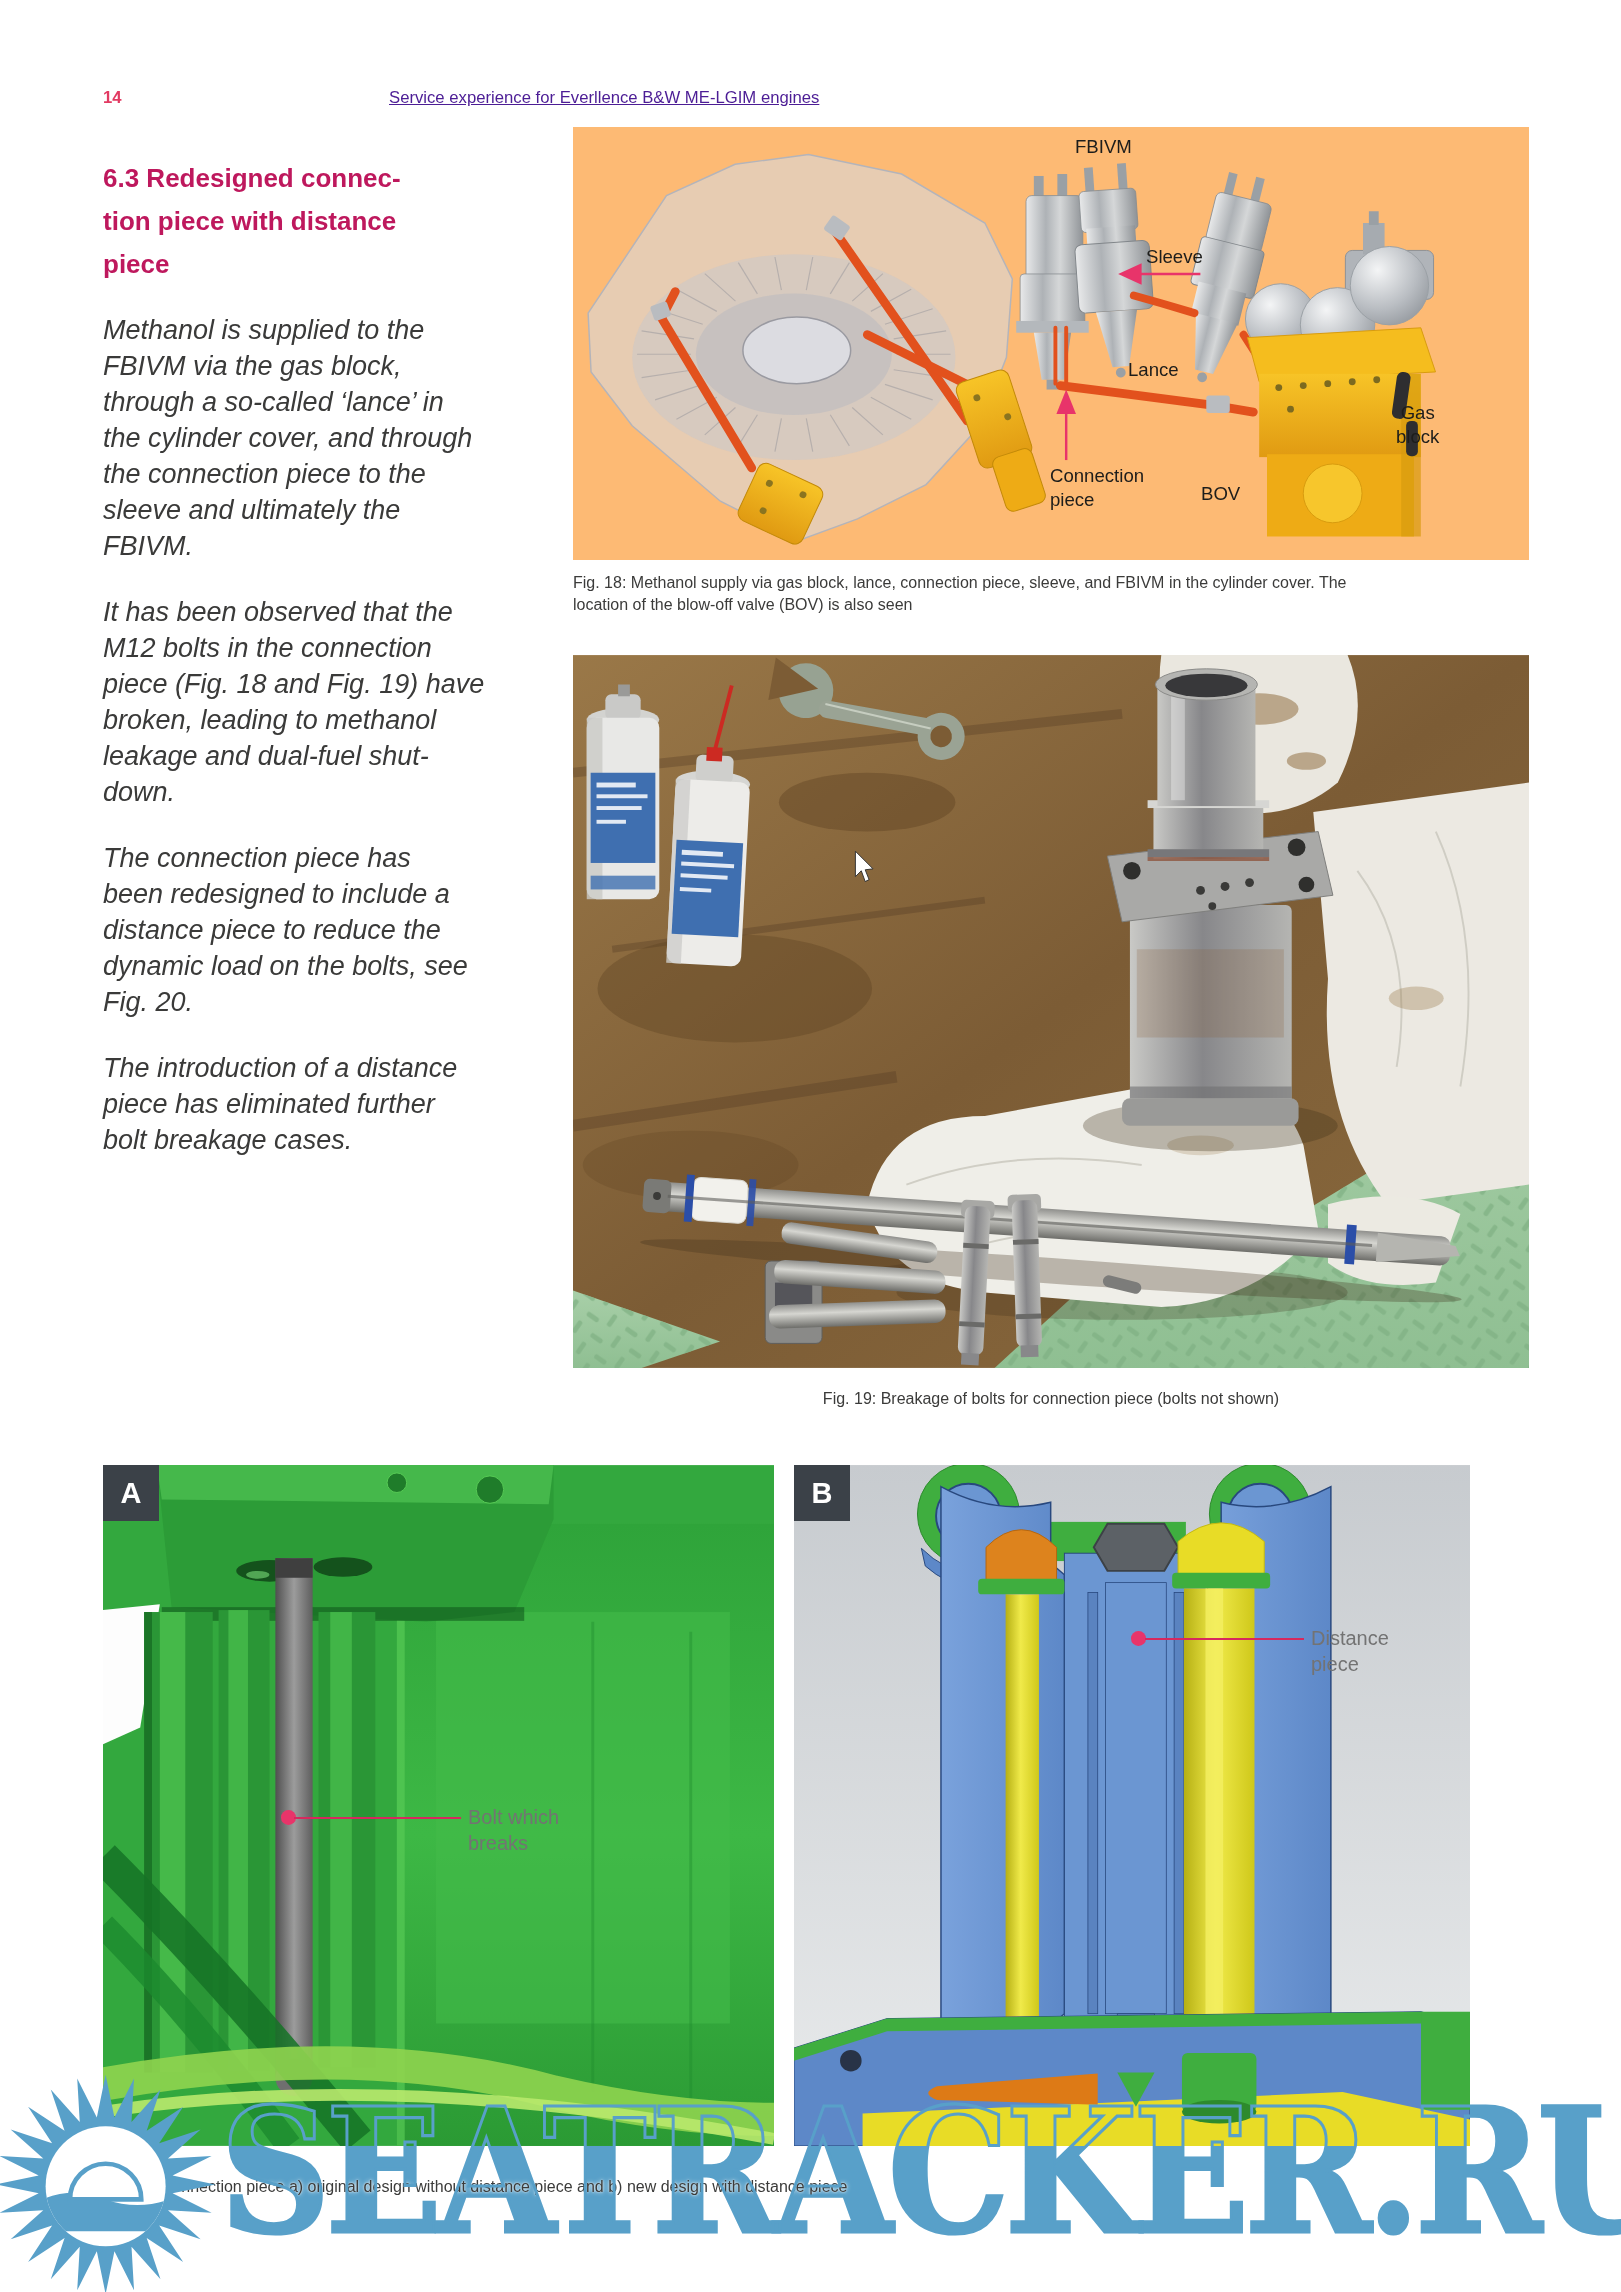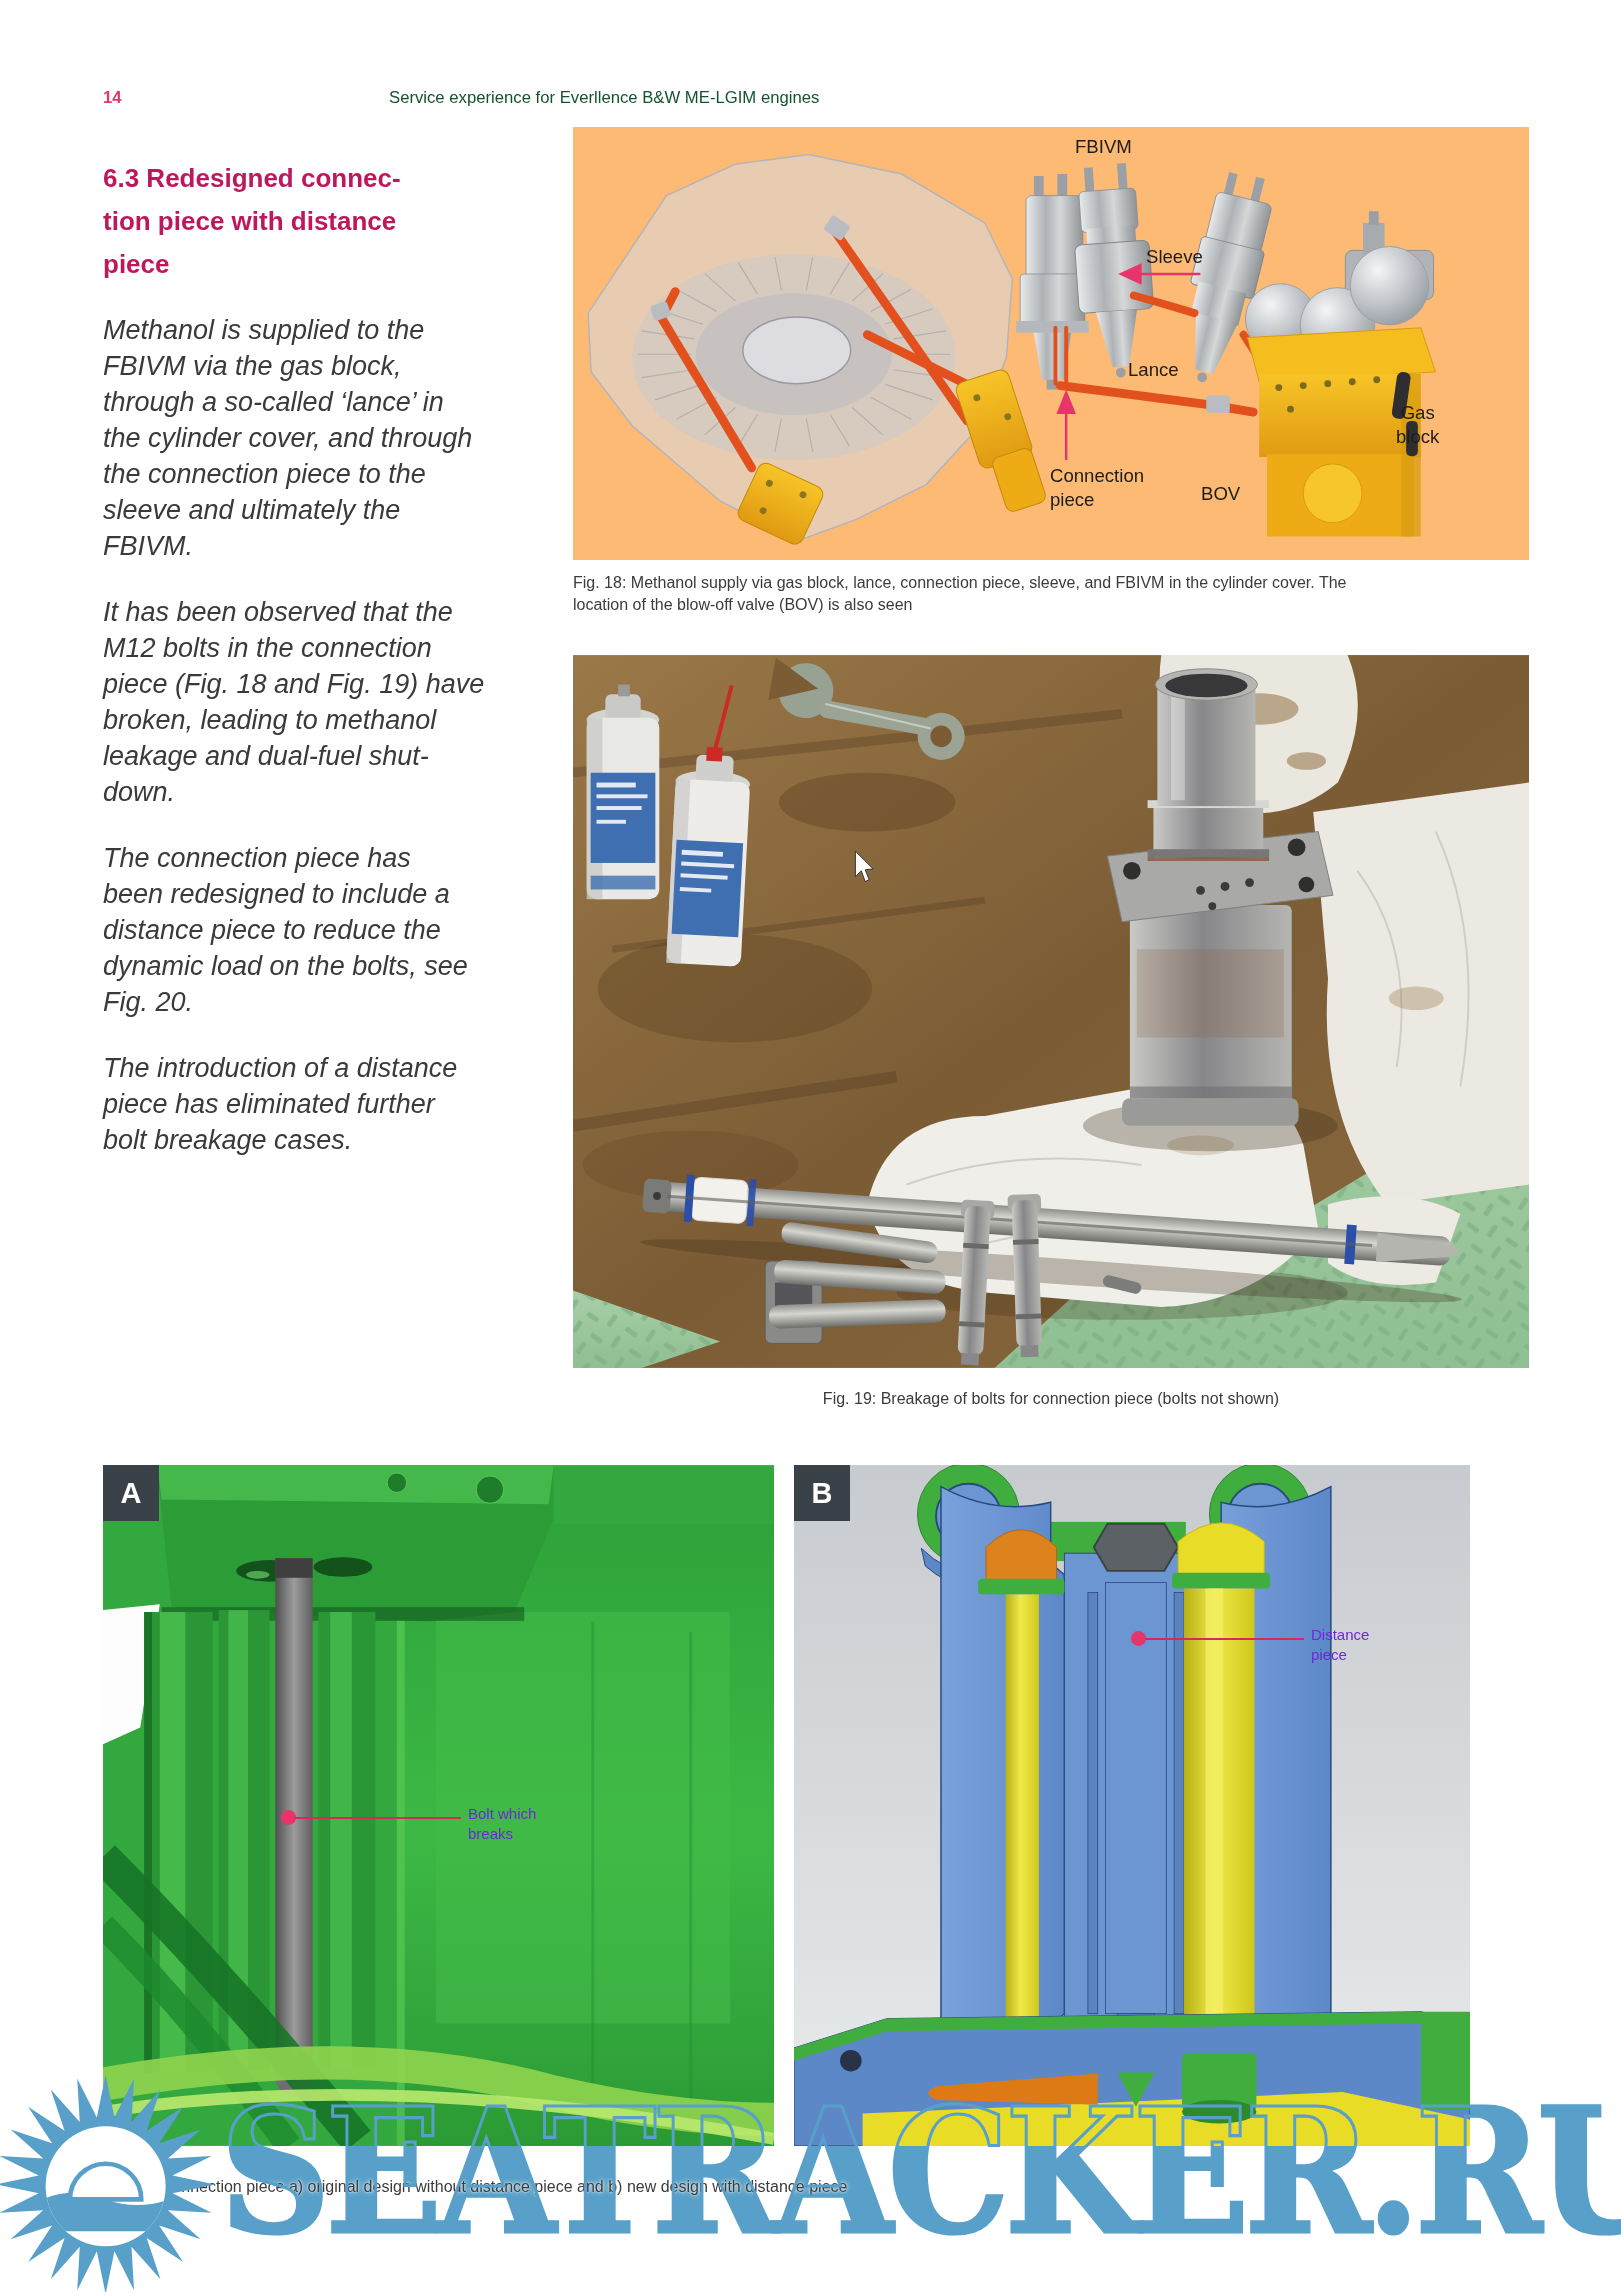--- a/index.html
+++ b/index.html
@@ -2,32 +2,32 @@
 <html><head>
 <meta charset="utf-8">
 <style>
   html,body{margin:0;padding:0;background:#888;}
   #page{position:relative;width:1621px;height:2293px;background:#ffffff;overflow:hidden;
         font-family:"Liberation Sans","DejaVu Sans",sans-serif;color:#3b3b3a;}
   .abs{position:absolute;}
   .pre{white-space:pre-line;}
   
   .page-num{left:103px;top:88px;font-size:16.7px;font-weight:bold;color:#e23a62;}
-  .head-title{left:389px;top:88px;font-size:16.7px;color:#14532d;}
+  .head-title{left:389px;top:88px;font-size:16.7px;color:#4c1d95;text-decoration:underline;}
   
   .col{left:103px;top:157px;width:446px;z-index:3;}
   .col h2{margin:0 0 25.5px 0;font-size:26px;line-height:43px;font-weight:bold;color:#be185d;white-space:pre-line;}
   .col p{margin:0 0 30px 0;font-size:27px;line-height:36px;color:#3a3a39;white-space:pre-line;font-style:italic;}
   
   .figure{z-index:2;}
   .caption{font-size:16px;line-height:1.38;color:#3b3b3a;z-index:3;}
   .fig-label{position:absolute;font-size:18.6px;line-height:1.3;color:#1d1d1b;white-space:pre-line;z-index:3;}
   .panel-tag{position:absolute;width:56px;height:56px;background:#3b4148;color:#fff;display:flex;
              align-items:center;justify-content:center;font-size:29px;font-weight:bold;z-index:4;}
-  .panel-ann{position:absolute;font-size:15px;line-height:1.3;color:#6d28d9;white-space:pre-line;z-index:4;}
+  .panel-ann{position:absolute;font-size:20px;line-height:1.3;color:#737373;white-space:pre-line;z-index:4;}
   .ann-dot{position:absolute;width:14.7px;height:14.7px;border-radius:50%;background:#e8346a;z-index:4;}
   .ann-line{position:absolute;height:2px;background:#d6295e;z-index:4;}
   
   .wm-text{left:220px;top:2086px;font-family:"DejaVu Serif","Liberation Serif",serif;font-weight:bold;
            font-size:153px;letter-spacing:-4.9px;line-height:1;white-space:nowrap;
            transform:scaleY(1.12);transform-origin:top left;}
   .wm-fill{color:#58a0c9;z-index:1;}
   .wm-outline{color:transparent;-webkit-text-stroke:2.9px #58a0c9;z-index:6;}
   .wm-star{left:-15.7px;top:2070px;z-index:6;}
   .cap20{left:103px;top:2176px;z-index:3;text-shadow:0 0 4.9px rgba(255,255,255,.95),0 0 2px rgba(255,255,255,.9);}

